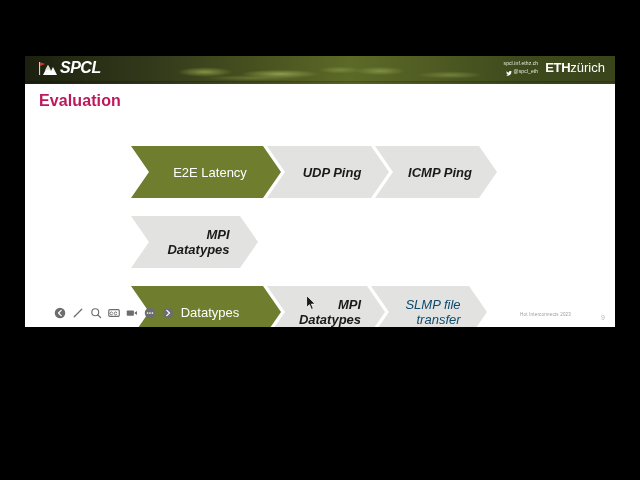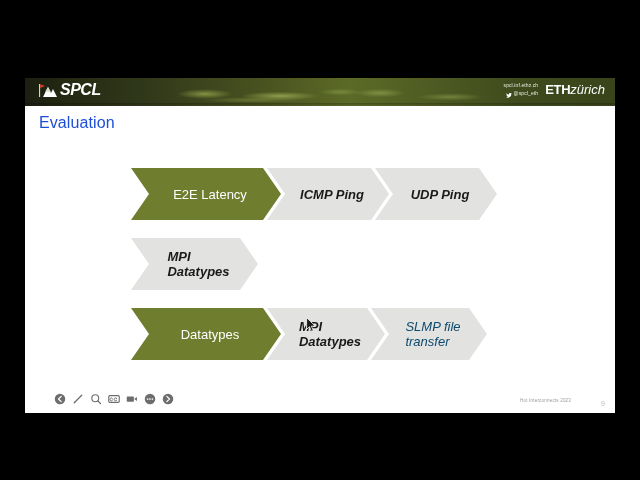--- a/index.html
+++ b/index.html
@@ -7,22 +7,22 @@
     width: 640px; height: 480px;
     background: #000;
     font-family: "Liberation Sans", sans-serif;
     overflow: hidden;
   }
   #viewport { position: relative; width: 640px; height: 480px; background: #000; }
 
   
   #slide {
     position: absolute;
-    left: 25px; top: 78px;
-    width: 590px; height: 335px;
+    left: 25px; top: 56px;
+    width: 590px; height: 271px;
     background: #ffffff;
     overflow: hidden;
   }
 
   
   #header {
     position: relative;
     width: 100%; height: 28px;
     background: linear-gradient(90deg,
         #1b1f10 0%, #272d14 10%, #323a1b 22%,
@@ -75,39 +75,39 @@
   #spcl-links { text-align: right; line-height: 7px; }
   .hdr-link {
     font-size: 5px; color: #e8ece0; display: block;
     letter-spacing: .1px; white-space: nowrap;
   }
   #twitter-line { display: flex; align-items: center; justify-content: flex-end; gap: 2px; }
   #eth-logo {
     color: #ffffff; font-size: 13px; line-height: 14px; white-space: nowrap;
   }
   #eth-logo b { font-weight: bold; letter-spacing: -0.3px; }
-  #eth-logo span { font-weight: normal; font-style: italic; }
+  #eth-logo span { font-weight: normal; }
 
   
   #slide-title {
     position: absolute; left: 14px; top: 36px;
-    font-size: 16px; font-weight: normal; color: #1d4ed8;
+    font-size: 16px; font-weight: bold; color: #be185d;
     letter-spacing: .1px;
   }
 
   
   .chev-row { position: absolute; display: flex; align-items: center; }
   #row1 { left: 106px; top: 90px; }
   #row2 { left: 106px; top: 160px; }
   #row3 { left: 106px; top: 230px; }
 
   .chev {
     position: relative;
     display: flex; align-items: center; justify-content: center;
-    text-align: left;
+    text-align: right;
     height: 52px;
     clip-path: polygon(0 0, calc(100% - 18px) 0, 100% 50%, calc(100% - 18px) 100%, 0 100%, 18px 50%);
   }
   .chev + .chev { margin-left: -14px; }
   .chev-green { background: #6f7d2e; color: #ffffff; }
   .chev-grey  { background: #e2e2e0; color: #1a1a1a; }
   .chev-label {
     padding: 0 6px 0 14px;
     font-size: 13px; line-height: 15px;
     white-space: pre-line;
@@ -191,25 +191,25 @@
         <span id="eth-logo"><b>ETH</b><span>zürich</span></span>
       </div>
     </div>
 
     <div id="slide-title">Evaluation</div>
 
     <div class="chev-row" id="row1">
       <div class="chev chev-green w-e2e">
         <span class="chev-label">E2E Latency</span>
       </div>
+      <div class="chev chev-grey w-udp">
+        <span class="chev-label">UDP Ping</span>
+      </div>
       <div class="chev chev-grey w-icmp">
         <span class="chev-label">ICMP Ping</span>
-      </div>
-      <div class="chev chev-grey w-udp">
-        <span class="chev-label">UDP Ping</span>
       </div>
     </div>
 
     <div class="chev-row" id="row2">
       <div class="chev chev-grey w-mpi">
         <span class="chev-label">MPI
 Datatypes</span>
       </div>
     </div>
 

